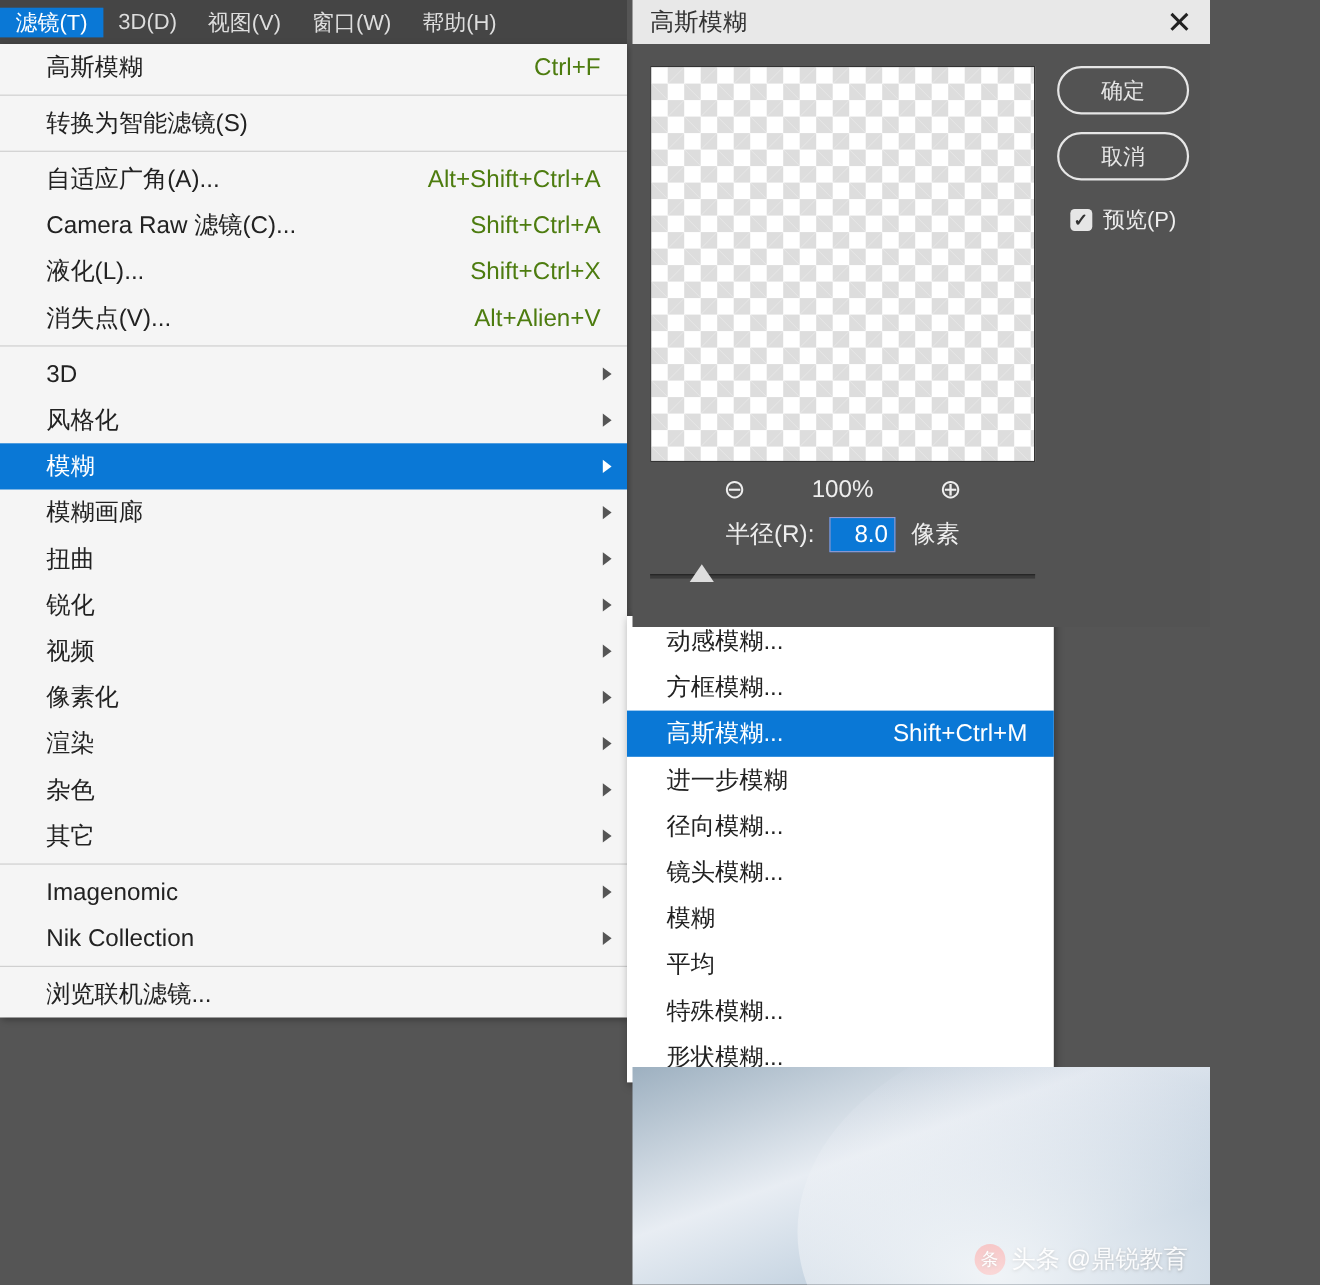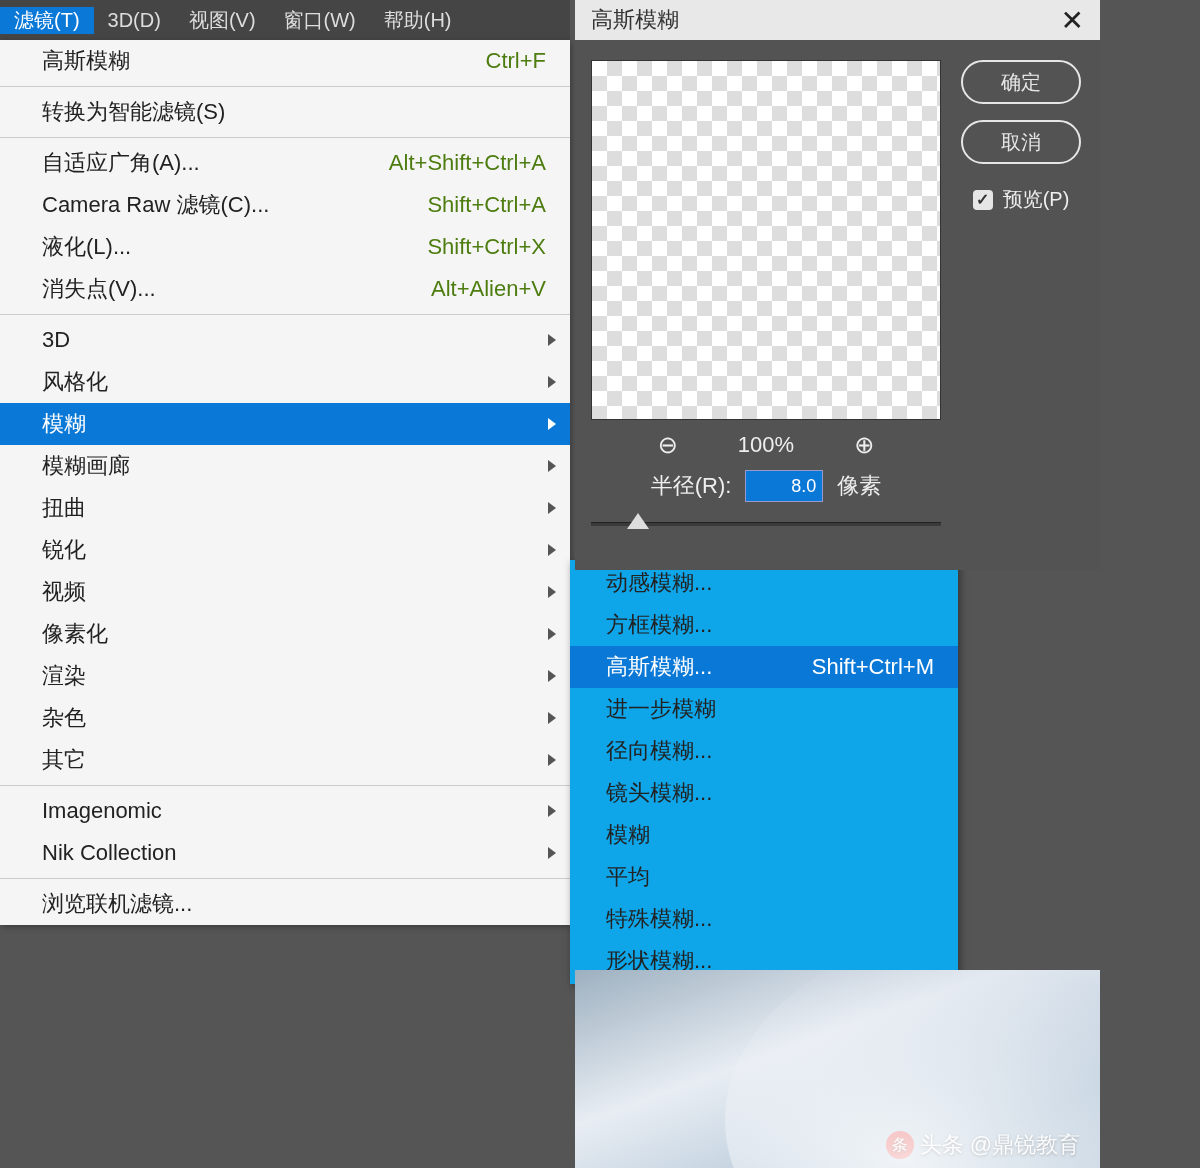--- a/index.html
+++ b/index.html
@@ -36,21 +36,21 @@
     position: absolute; right: 14px; top: 50%; transform: translateY(-50%);
     width: 0; height: 0;
     border-left: 8px solid #555;
     border-top: 6px solid transparent;
     border-bottom: 6px solid transparent;
   }
   .dropdown .row.highlight .arrow { border-left-color: #fff; }
   .dropdown .row .shortcut { color: #4d7c0f; font-size: 22px; }
   .submenu {
     position: absolute; left: 570px; top: 560px; width: 388px;
-    background: #0ea5e9;
+    background: #ffffff;
     box-shadow: 2px 2px 8px rgba(0,0,0,.4);
     padding: 2px 0;
   }
   .submenu .srow {
     display: flex; justify-content: space-between; align-items: center;
     padding: 6px 24px 6px 36px; height: 42px; font-size: 22px;
   }
   .submenu .srow.highlight { background: #0a78d6; color: #fff; }
   .dialog {
     position: absolute; left: 575px; top: 0; width: 525px;
@@ -74,22 +74,22 @@
     background-position: 0 0, 0 15px, 15px -15px, -15px 0px;
     border: 1px solid #333;
   }
   .zoomrow {
     display: flex; align-items: center; justify-content: center; gap: 60px;
     width: 350px; height: 50px; font-size: 22px; color: #eee;
   }
   .zoomrow .mag { font-size: 24px; }
   .radiusrow { display: flex; align-items: center; gap: 14px; font-size: 22px; color: #eee; }
   .radiusrow .radinput {
-    background: #535353; border: 1px solid #777; width: 78px; height: 32px;
-    color: #fff; text-align: right; padding: 0 6px; font-size: 18px;
+    background: #535353; border: 1px solid #777; width: 60px; height: 32px;
+    color: #fff; text-align: right; padding: 0 6px; font-size: 22px;
   }
   .radiusrow .radinput.selected {
     background: #0a78d6; color: #fff; border: 1px solid #99c;
   }
   .slider { width: 350px; height: 30px; position: relative; margin-top: 8px;}
   .slider .track { position: absolute; top: 12px; left: 0; right: 0; height: 4px; background: #3a3a3a; border-top:1px solid #222;}
   .slider .handle {
     position: absolute; top: 3px; left: 36px;
     width: 0; height: 0;
     border-left: 11px solid transparent;

